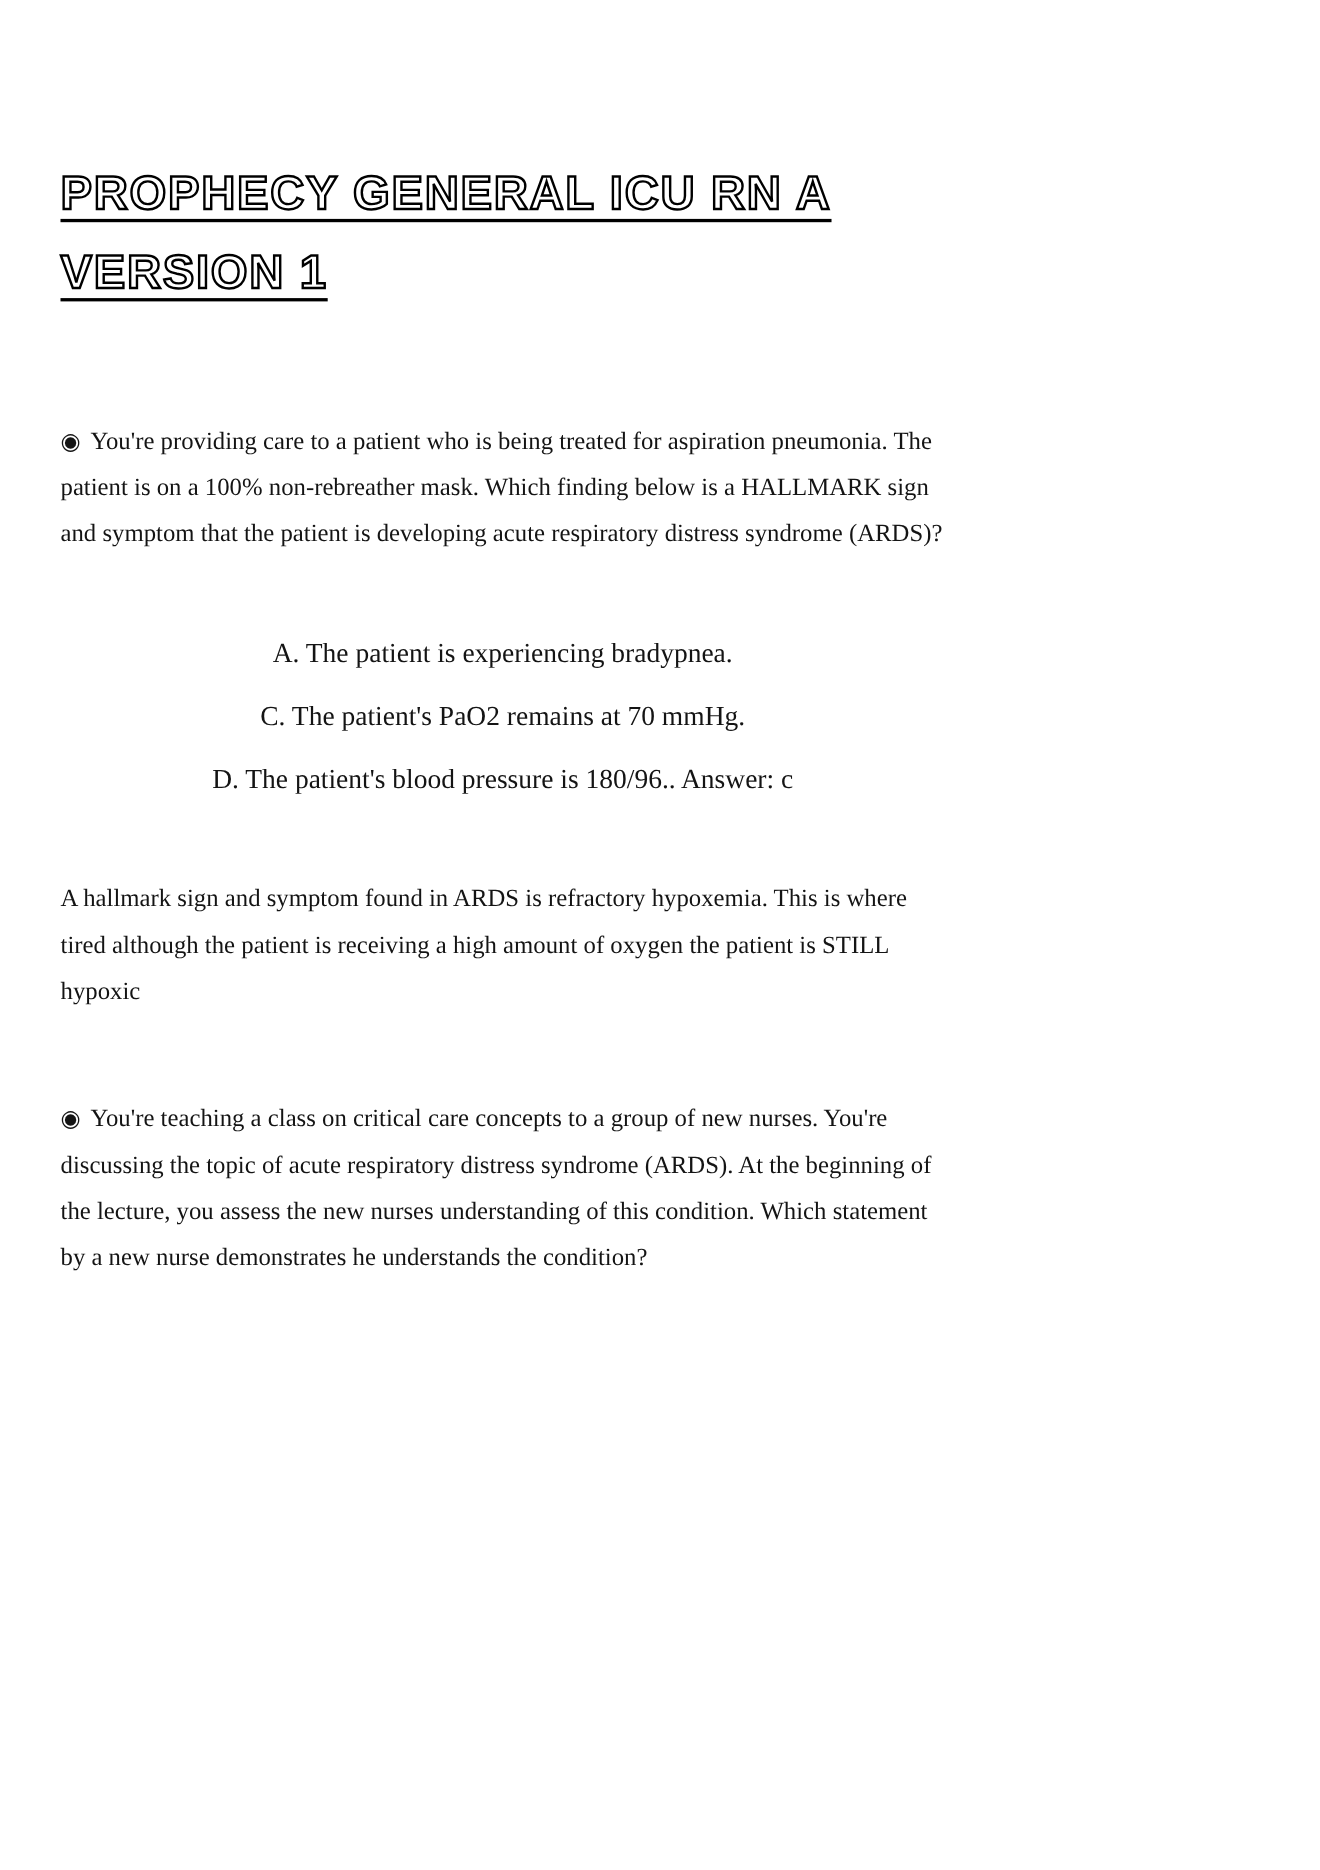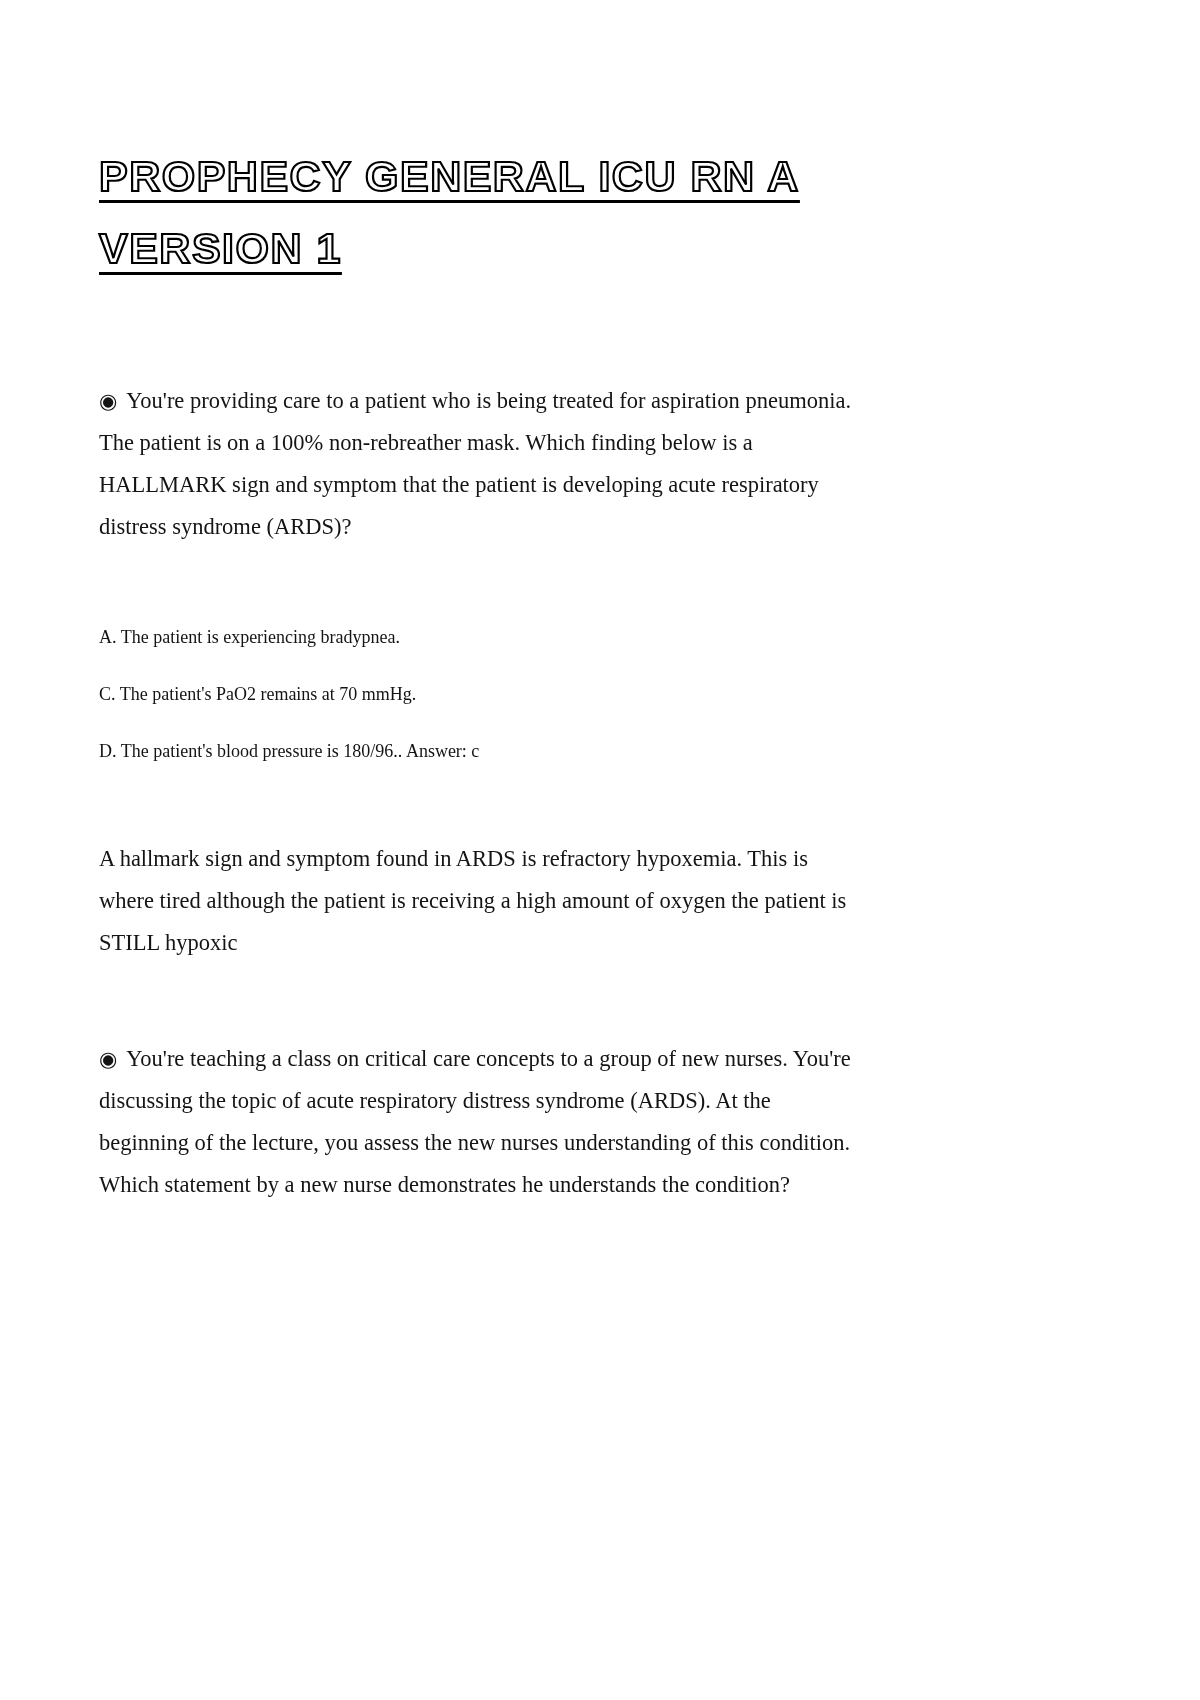--- a/index.html
+++ b/index.html
@@ -5,21 +5,21 @@
   html, body {
     margin: 0;
     padding: 0;
     background: #ffffff;
   }
   .page {
     position: relative;
     width: 984px;
     height: 1700px;
     box-sizing: border-box;
-    padding: 140px 125px 0 99px;
+    padding: 140px 125px 0 55px;
     background: #ffffff;
     font-family: "Liberation Serif", "DejaVu Serif", serif;
     color: #141414;
     overflow: hidden;
   }
   .doc-title {
     margin: 0 0 96px 0;
     font-family: "Liberation Sans", "DejaVu Sans", sans-serif;
     font-weight: 700;
     font-size: 43px;
@@ -45,22 +45,23 @@
   .question {
     margin-bottom: 68px;
   }
   .bullet {
     margin-right: 9px;
     font-family: "DejaVu Sans", sans-serif;
     font-size: 21px;
   }
   .option {
     margin: 0 0 15px 0;
-    font-size: 18px;
+    font-size: 25px;
     line-height: 42px;
+    text-align: center;
   }
   .options-block {
     margin-bottom: 66px;
   }
   .explanation {
     margin-bottom: 74px;
   }
 </style>
 </head>
 <body>

